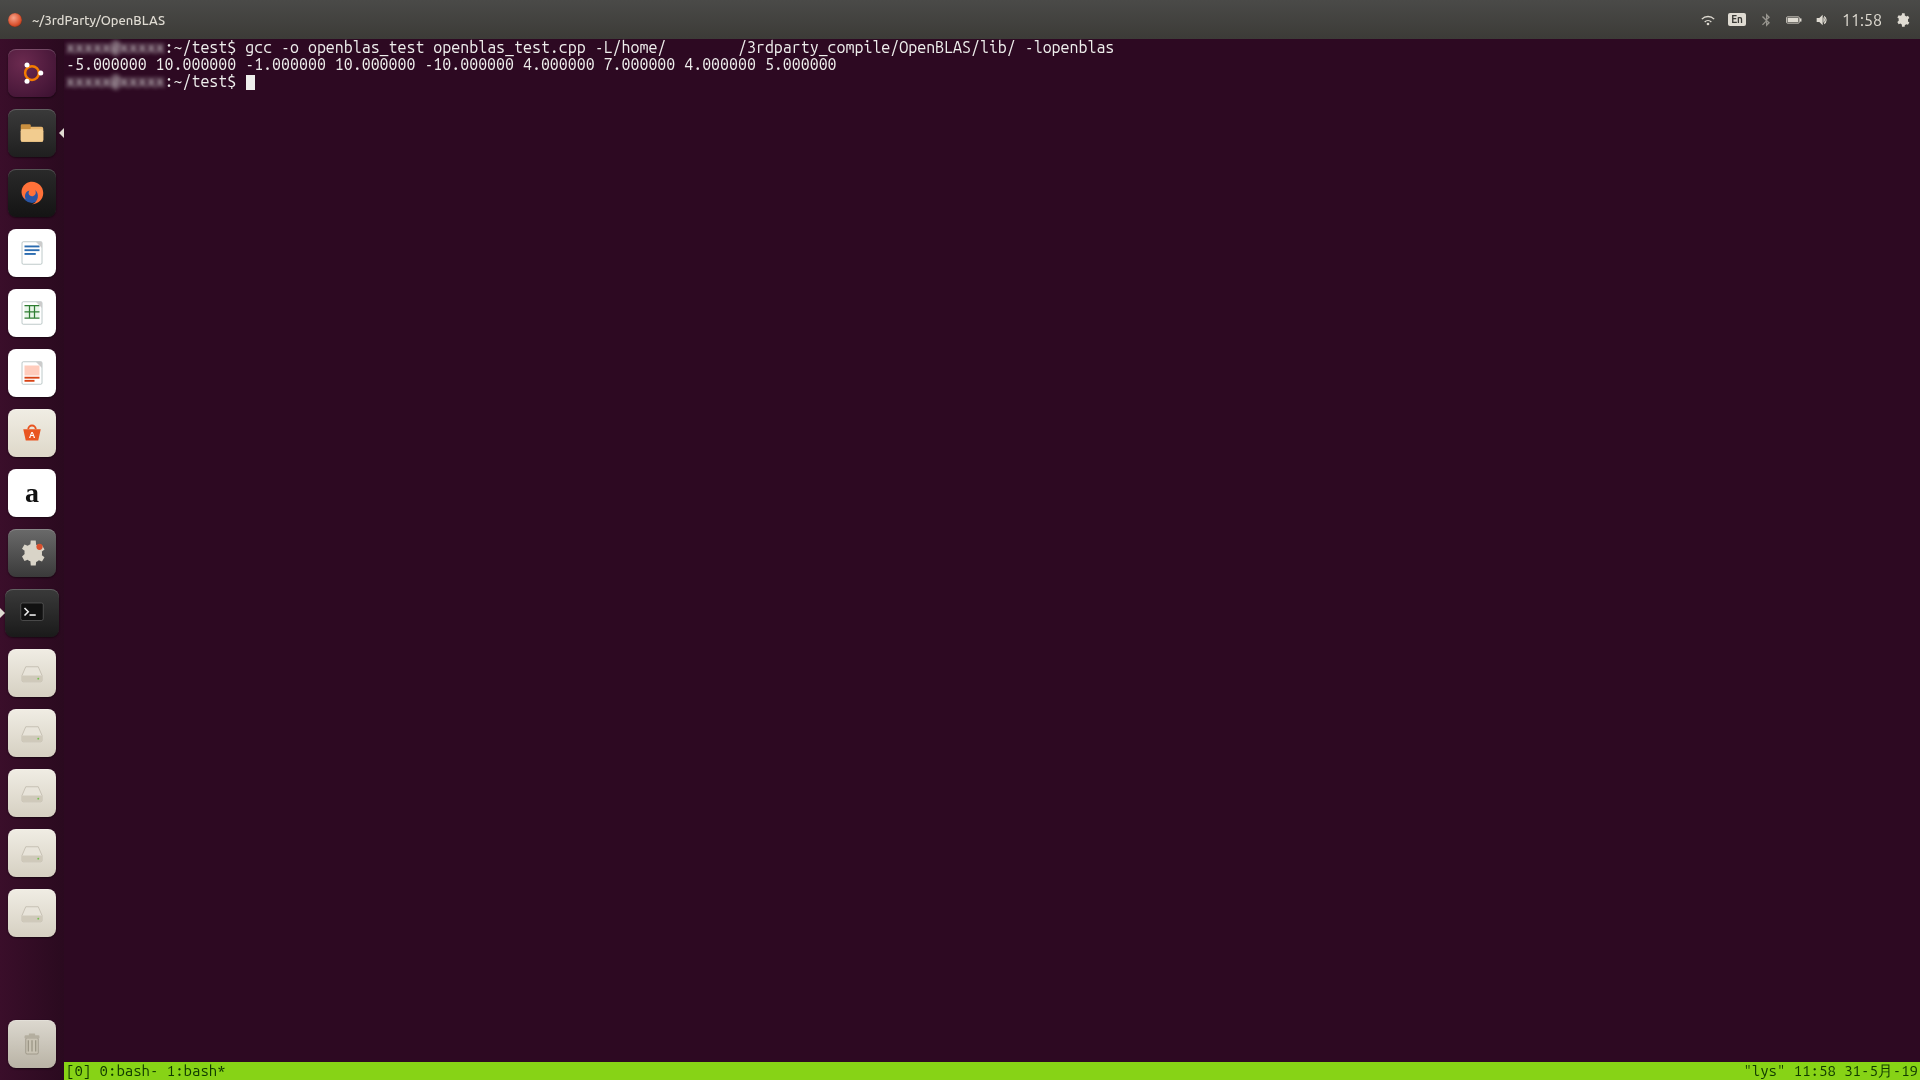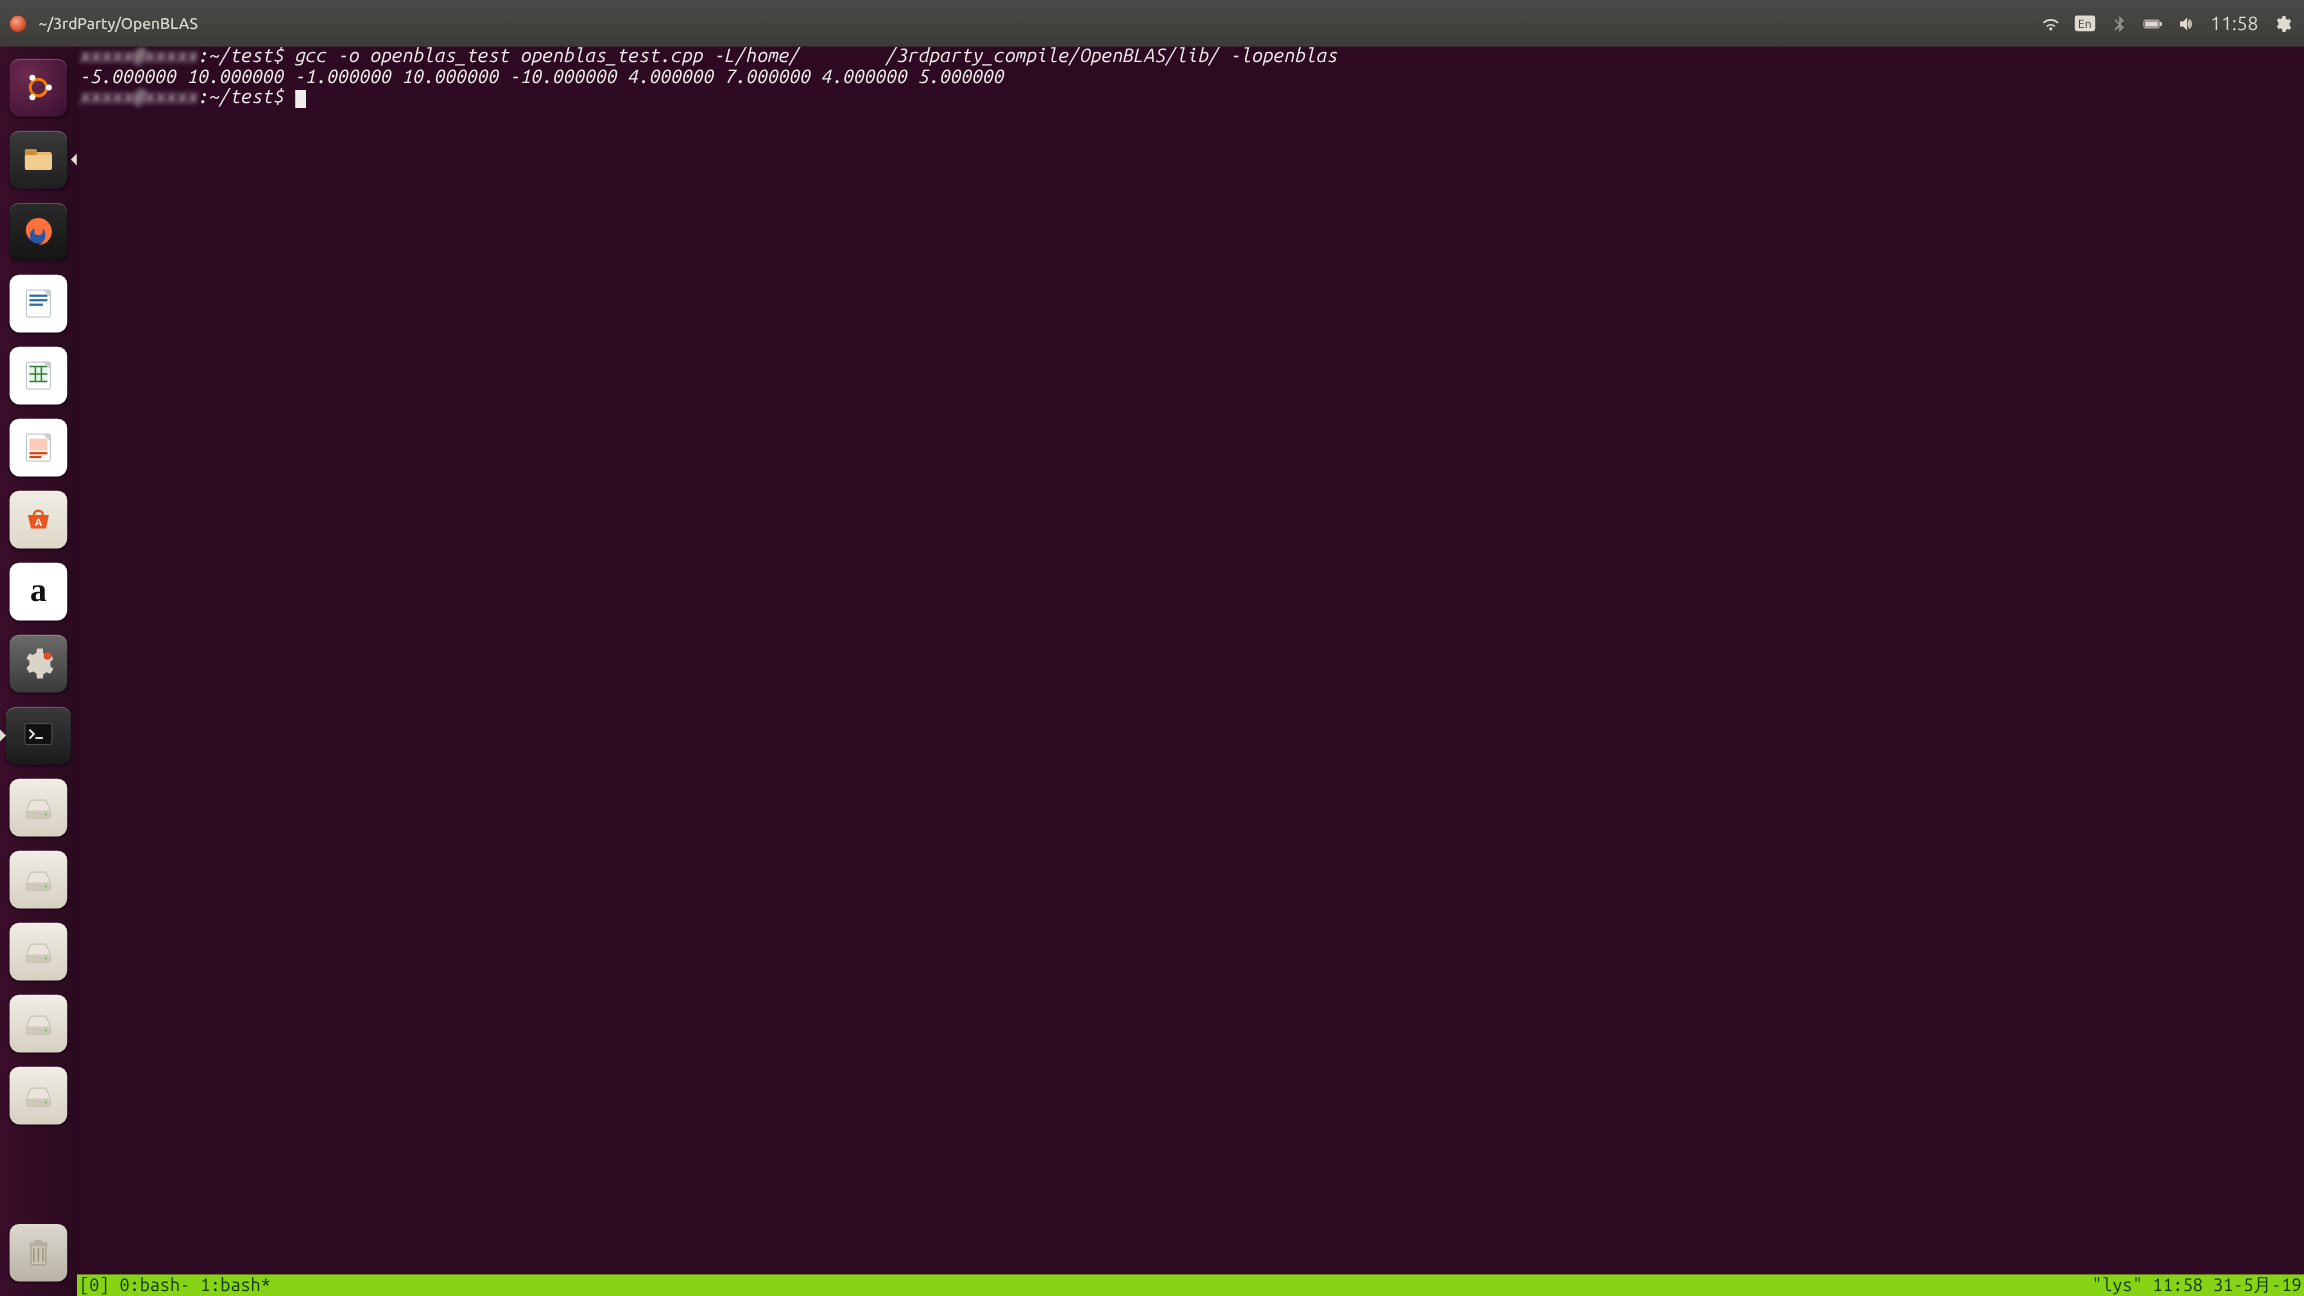--- a/index.html
+++ b/index.html
@@ -20,21 +20,21 @@
     width: 14px; height: 14px; border-radius: 50%;
     background: radial-gradient(circle at 40% 35%, #f7a289, #d9502d 60%, #7a2a13);
     margin-right: 10px;
     box-shadow: inset 0 0 1px rgba(0,0,0,.6);
   }
   .menubar .title { font-weight: 500; }
   .menubar .spacer { flex: 1; }
   .menubar .ind { margin: 0 6px; display: flex; align-items: center; color: #dfdbd2; }
   .menubar .ind svg { width: 16px; height: 16px; fill: #dfdbd2; }
   .menubar .lang {
-    background: #dfdbd2; color: #3c3b37; font-size: 10px; font-weight: normal;
+    background: #dfdbd2; color: #3c3b37; font-size: 10px; font-weight: bold;
     padding: 1px 3px; border-radius: 2px;
   }
   .menubar .clock { font-size: 16px; margin: 0 6px; }
 
   
   .main-row { flex: 1; display: flex; min-height: 0; }
 
   
   .launcher {
     width: 64px;
@@ -87,21 +87,20 @@
   .terminal-wrap { flex: 1; display: flex; flex-direction: column; min-width: 0; }
   .terminal {
     flex: 1;
     background: #2d0922;
     padding: 0 2px;
     font-family: "Ubuntu Mono","DejaVu Sans Mono", monospace;
     font-size: 16px;
     line-height: 17px;
     color: #eeeeec;
     overflow: hidden;
-    font-style: italic;
   }
   .tline { white-space: pre; }
   .host { filter: blur(2px); -webkit-filter: blur(2px); display: inline-block; }
   .cursor { display: inline-block; width: 9px; height: 15px; background: #eeeeec; vertical-align: text-bottom; margin-left: 1px; }
 
   
   .tmux {
     height: 18px;
     background: #87d316;
     color: #103a00;

